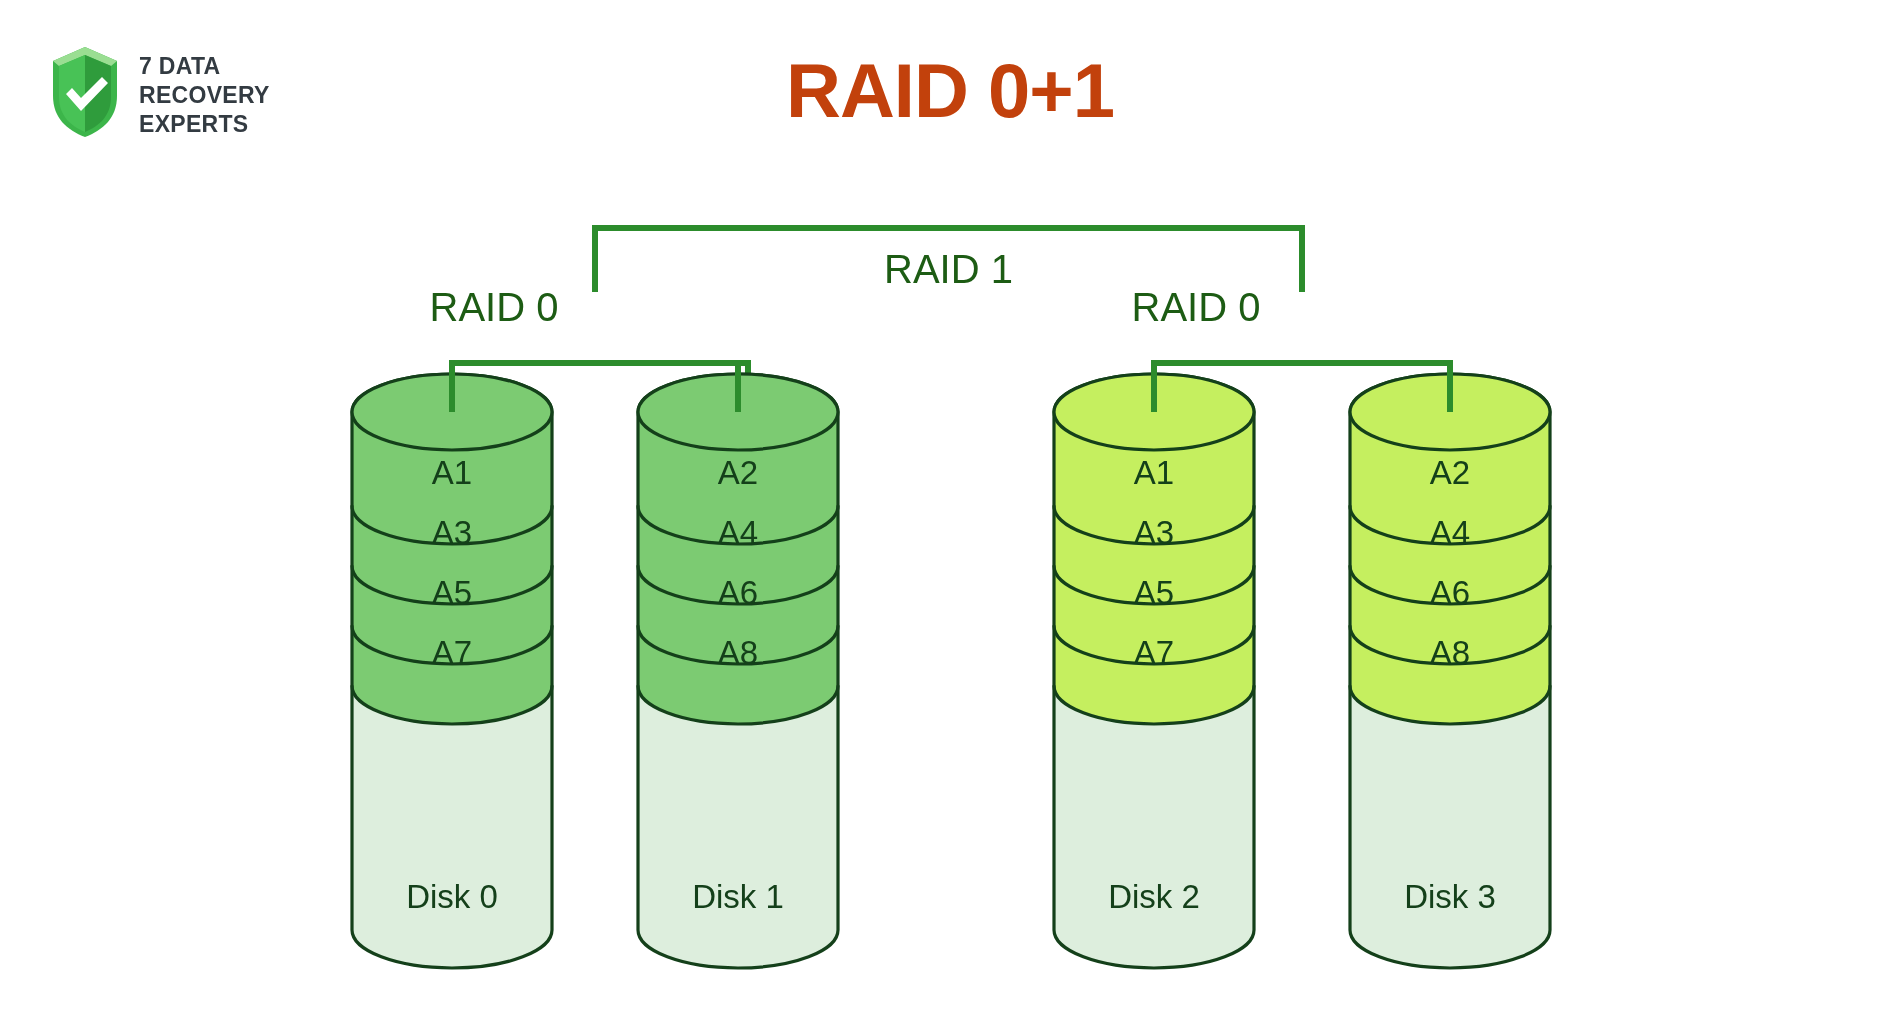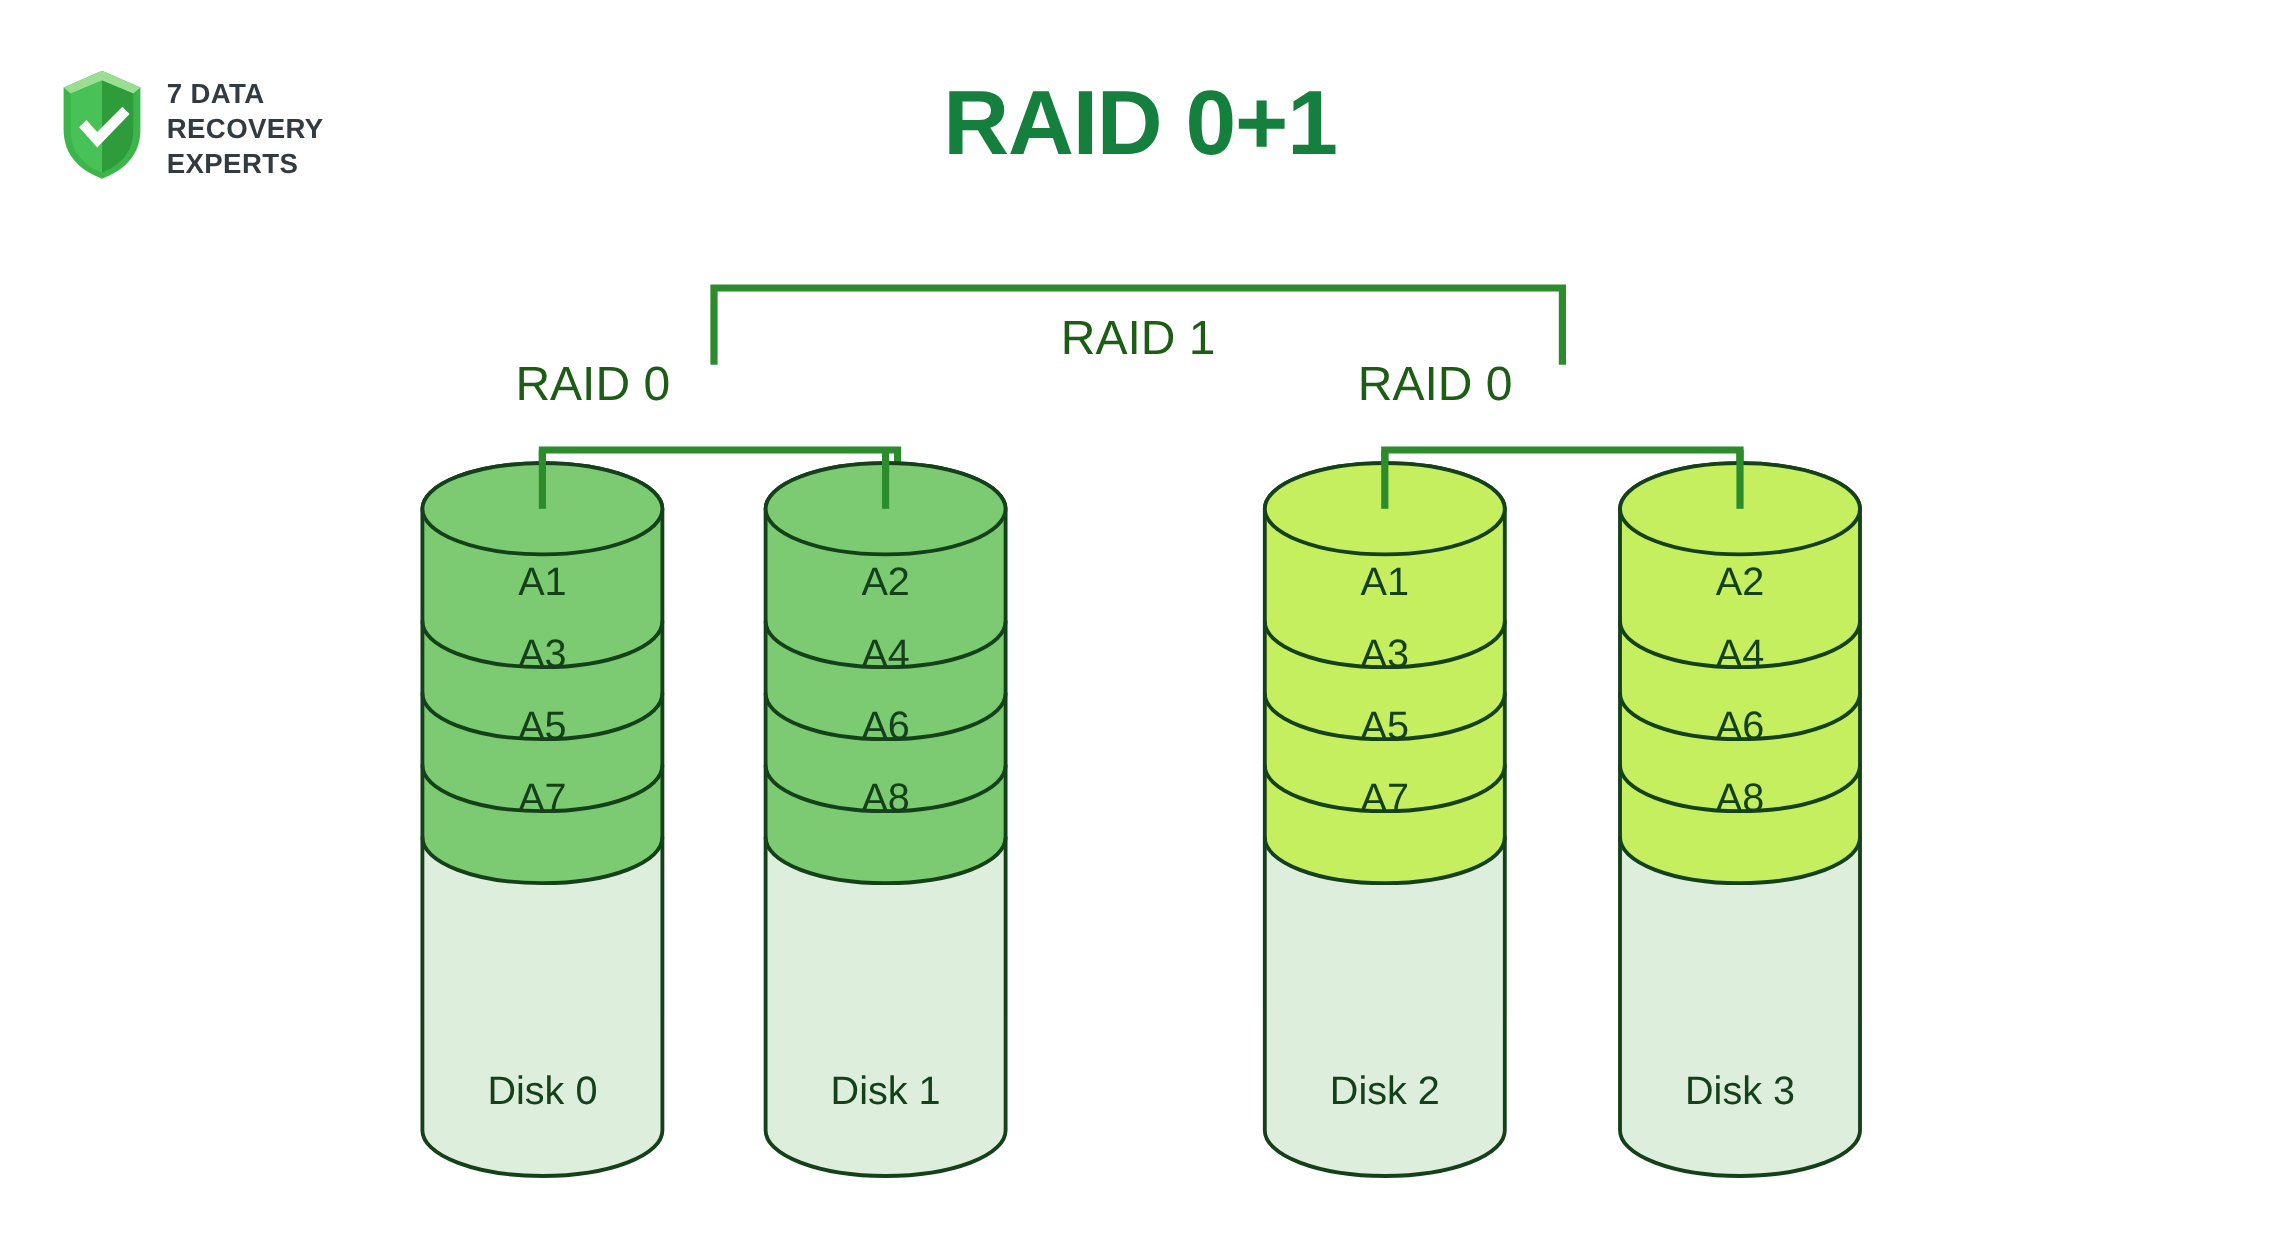--- a/index.html
+++ b/index.html
@@ -10,21 +10,21 @@
   body {
     width: 1900px;
     height: 1033px;
     position: relative;
     overflow: hidden;
     font-family: "Liberation Sans", sans-serif;
     -webkit-font-smoothing: antialiased;
   }
   #stage {
     position: absolute;
-    left: 0; top: 12px;
+    left: 0; top: 0;
     width: 1900px;
     height: 970px;
   }
 
   
   #logo-block {
     position: absolute;
     left: 45px;
     top: 44px;
     width: 280px;
@@ -56,21 +56,21 @@
     position: absolute;
     left: 0;
     top: 48px;
     width: 1900px;
     text-align: center;
     font-family: "Liberation Sans", sans-serif;
     font-weight: bold;
     font-size: 76px;
     line-height: 86px;
     letter-spacing: -1px;
-    color: #15803d;
+    color: #c2410c;
   }
 
   
   #diagram {
     position: absolute;
     left: 0;
     top: 0;
     width: 1900px;
     height: 1033px;
   }

